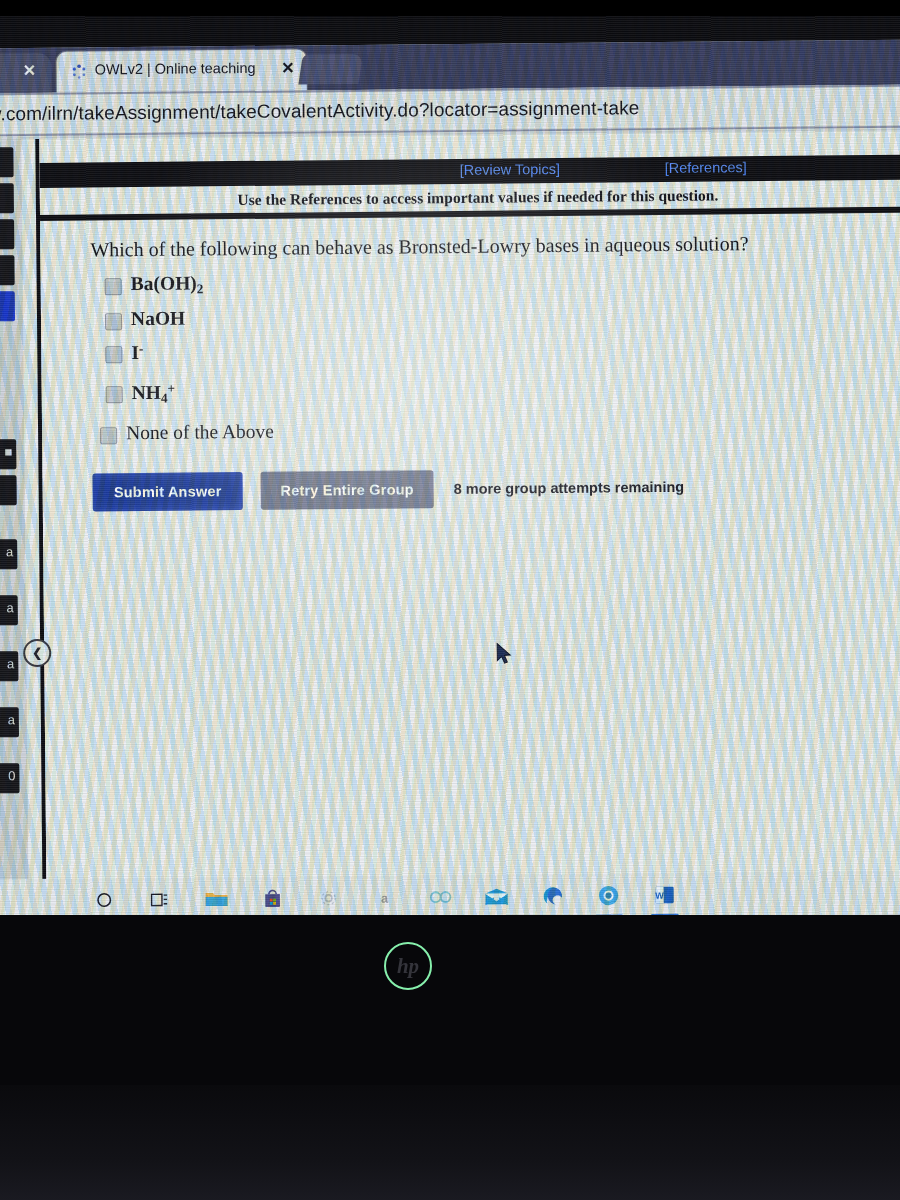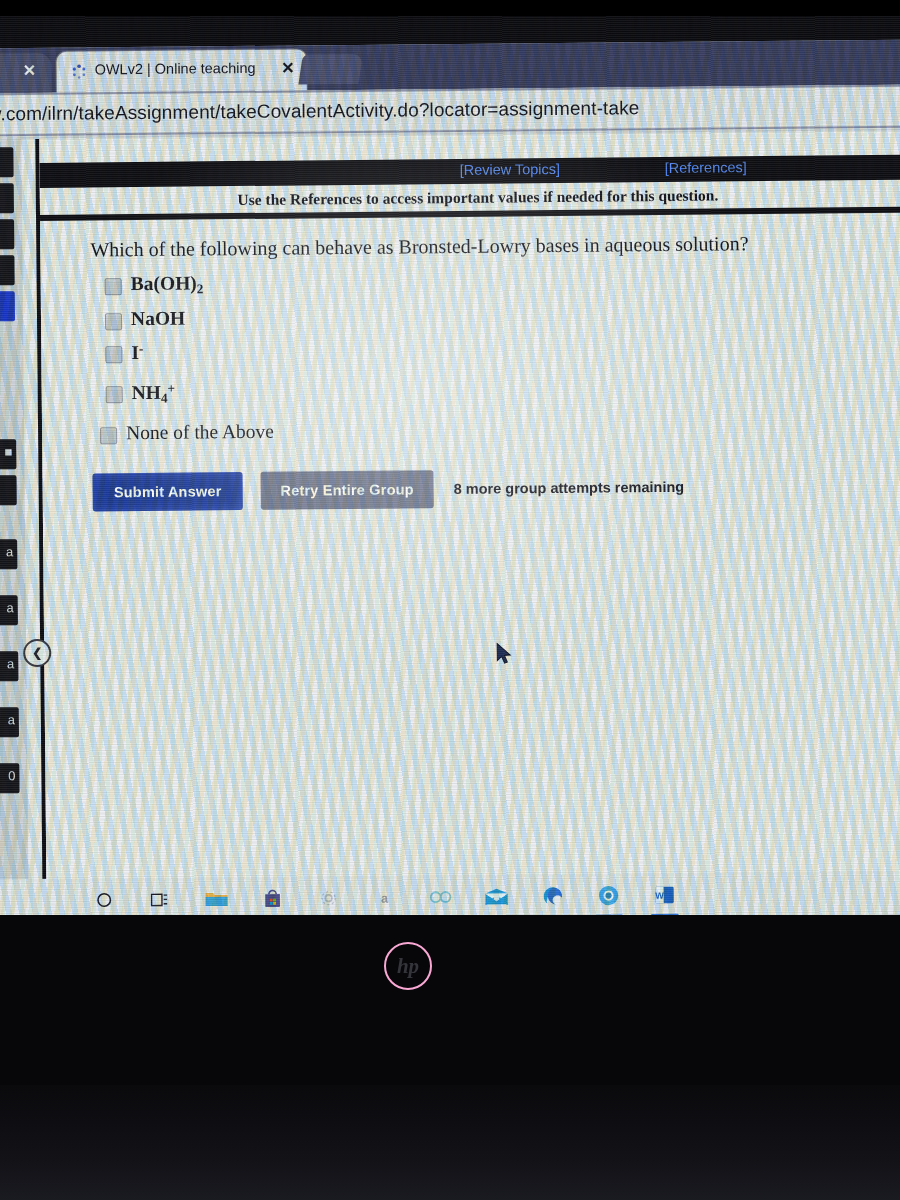--- a/index.html
+++ b/index.html
@@ -131,21 +131,21 @@
   
   .taskbar{position:absolute;left:0;bottom:0;width:100%;height:44px;background:#e7eaf1;}
   .tbicons{position:absolute;left:82px;top:5px;display:flex;align-items:center;gap:0;}
   .tbi{width:56px;height:34px;display:flex;align-items:center;justify-content:center;position:relative;}
   .tbi .dot{position:absolute;bottom:-5px;left:14px;width:28px;height:3px;background:#2a6fd6;border-radius:2px;}
 
   
   .bezel{position:absolute;left:0;top:915px;width:900px;height:285px;background:#07070a;z-index:50;}
   .hp{
     position:absolute;left:384px;top:27px;width:44px;height:44px;border-radius:50%;
-    border:2px solid #f9a8d4;display:flex;align-items:center;justify-content:center;
+    border:2px solid #86efac;display:flex;align-items:center;justify-content:center;
     color:#34343b;font-family:"Liberation Serif",serif;font-style:italic;font-size:21px;font-weight:700;
   }
   .deskhint{
     position:absolute;left:0;top:170px;width:900px;height:115px;
     background:linear-gradient(180deg,#0a0a0d 0%,#121217 65%,#1a1a21 100%);
   }
   .deskhint .blur{
     position:absolute;left:10px;top:55px;color:#23232c;font-size:11px;letter-spacing:2px;
   }
   .topblack{position:absolute;left:0;top:0;width:900px;height:16px;background:#000;z-index:55;}

